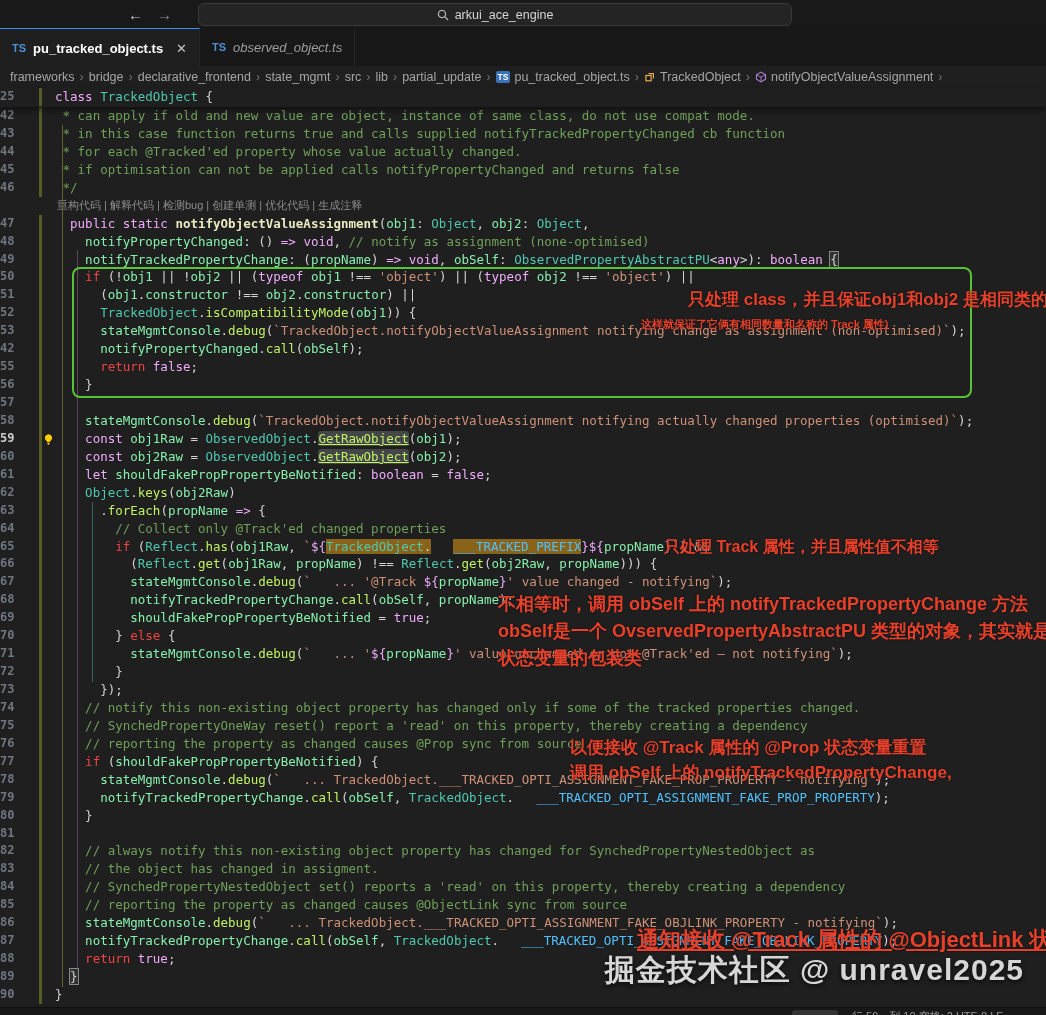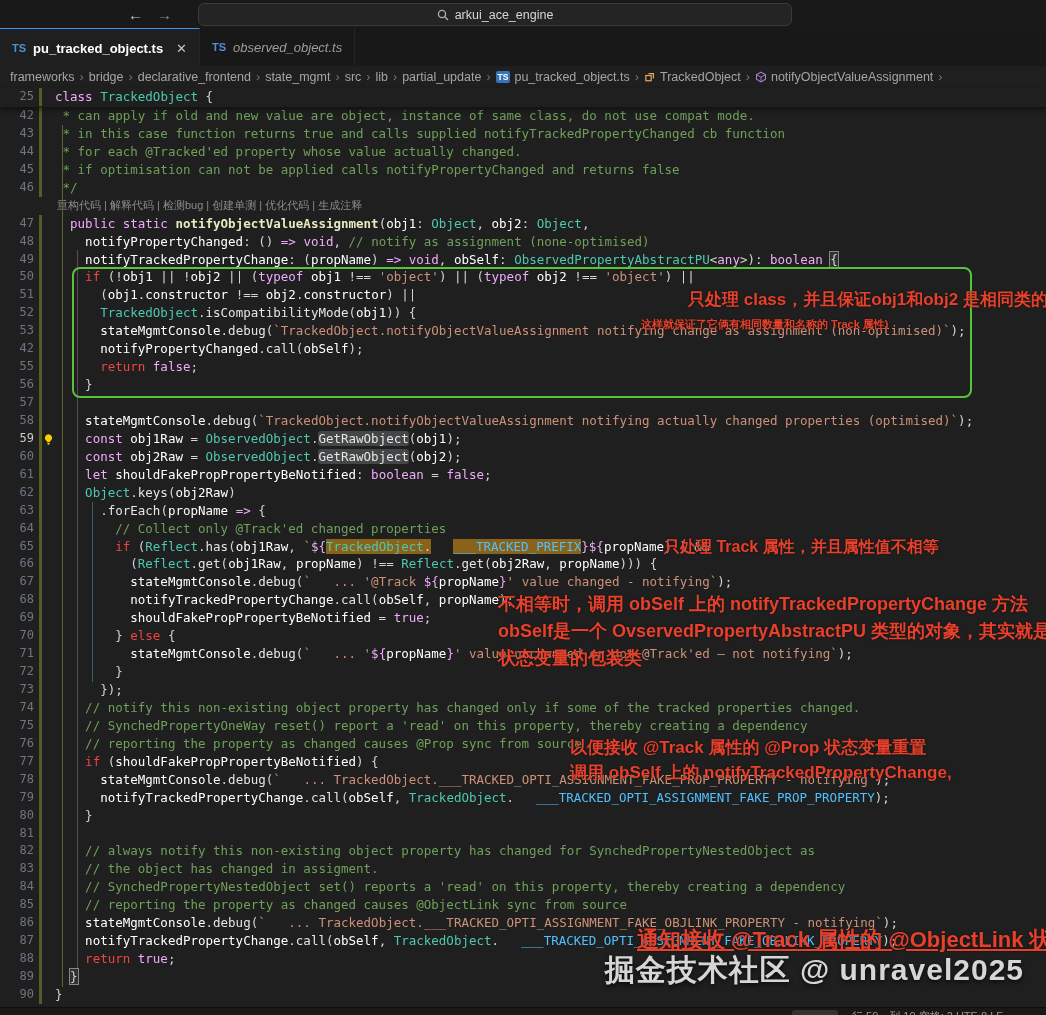--- a/index.html
+++ b/index.html
@@ -23,32 +23,32 @@
   #breadcrumb{position:absolute;left:0;top:66px;width:1046px;height:22px;background:#1f1f1f;display:flex;align-items:center;
               padding-left:10px;font-size:12.5px;color:#a5a5a5;white-space:nowrap;overflow:hidden;}
   #breadcrumb .sep{margin:0 5px;color:#767676;}
   .ts-chip{background:#3873b9;color:#fff;font-size:8.5px;font-weight:bold;padding:1px 2px;border-radius:2px;margin-right:4px;}
   .sym-ico{display:inline-block;margin-right:4px;transform:translateY(1px);}
   
   #sticky{position:absolute;left:0;top:88px;width:1046px;height:19px;background:#1f1f1f;box-shadow:0 3px 5px rgba(0,0,0,.45);z-index:5;}
   
   #code{position:absolute;left:0;top:107px;width:1046px;}
   .row{display:flex;height:17.95px;line-height:17.95px;position:relative;white-space:pre;}
-  .ln{width:34px;text-align:right;color:#6e7681;font-size:12px;font-family:"DejaVu Sans Mono",monospace;flex:none;}
+  .ln{width:34px;color:#6e7681;font-size:12px;font-family:"DejaVu Sans Mono",monospace;flex:none;font-weight:bold;}
   .ln.active{color:#cccccc;}
   .git{width:3px;margin-left:5px;flex:none;}
   .git.mod{background:#585b26;}
   .txt{margin-left:13px;font-family:"DejaVu Sans Mono",monospace;font-size:12.5px;color:#d4d4d4;flex:none;}
   .lens{margin-left:15px;font-size:11px;color:#8c8c8c;font-family:"Liberation Sans",sans-serif;line-height:17.95px;}
   
-  .tk-kw{color:#f0abfc;} .tk-ctrl{color:#ef4444;} .tk-fn{color:#e5e5e5;}
-  .tk-var{color:#ffffff;} .tk-type{color:#4EC9B0;} .tk-str{color:#CE9178;}
+  .tk-kw{color:#f0abfc;} .tk-ctrl{color:#ef4444;} .tk-fn{color:#bef264;}
+  .tk-var{color:#86efac;} .tk-type{color:#4EC9B0;} .tk-str{color:#CE9178;}
   .tk-com{color:#6FA05A;} .tk-pun{color:#D4D4D4;} .tk-cst{color:#4FC1FF;margin-left:22px;}
   .tk-fnd{color:#e9e9c0;font-weight:bold;}
-  .hgray{background:rgba(98,102,104,.55);border-radius:3px;}
+  .hgray{background:rgba(98,102,104,.55);border-radius:3px;text-decoration:underline;}
   .hgold{background:#8a631b;}
   .hbox{outline:1px solid #878787;background:rgba(90,93,94,.3);}
   
   .iguide{position:absolute;width:1px;z-index:1;}
   
   .bulb{position:absolute;left:42px;top:2px;}
   
   #greenbox{position:absolute;left:72px;top:267px;width:896px;height:127px;border:2.5px solid #57c437;border-radius:8px;z-index:6;}
   .red-note{position:absolute;color:#e8402a;font-weight:bold;z-index:7;font-family:"Liberation Sans",sans-serif;
             text-shadow:0 0 2px rgba(0,0,0,.6);white-space:nowrap;}

